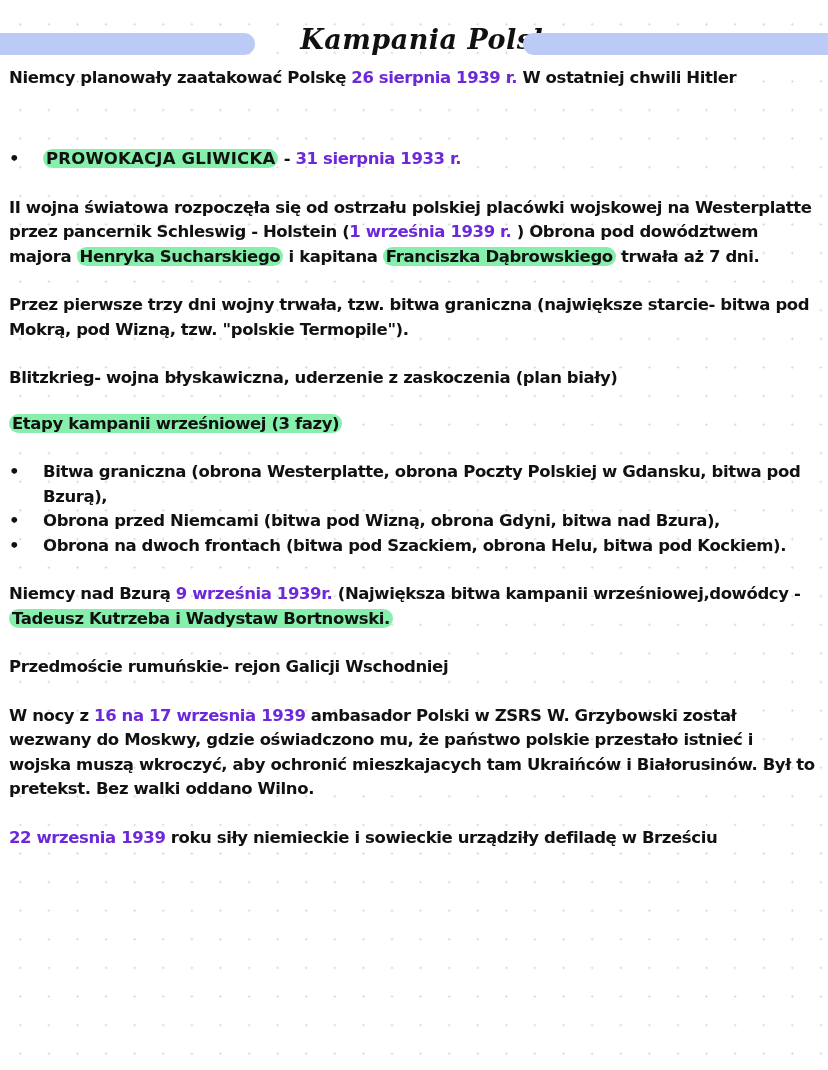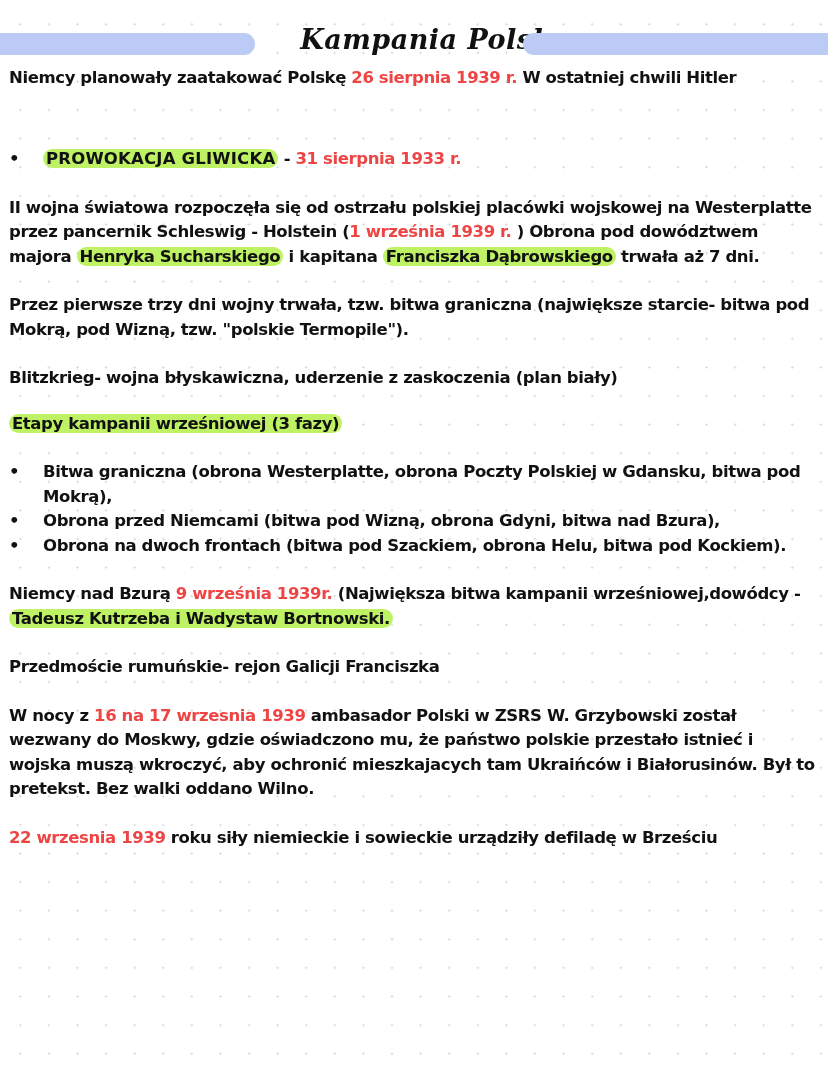--- a/index.html
+++ b/index.html
@@ -27,22 +27,22 @@
   .title {
     position: absolute; left: 249px; top: -4px; width: 276px; text-align: center;
     font-family: "DejaVu Serif", serif; font-style: italic; font-weight: bold;
     font-size: 27px; letter-spacing: 0.5px; color: #111; margin-left: 48px;
   }
   .content {
     position: absolute; left: 9px; top: 66px; width: 810px;
     font-size: 16.5px; line-height: 24.5px; font-weight: bold; letter-spacing: -0.4px;
   }
   .para { margin: 0; }
-  .blue { color: #ef4444; }
-  .hl { background: #bef264; border-radius: 10px; padding: 0 3px; text-align: right; }
+  .blue { color: #6d28d9; }
+  .hl { background: #86efac; border-radius: 10px; padding: 0 3px; text-align: right; }
   .hl-caps { letter-spacing: 0.2px; }
   .bullet-row { display: flex; }
   .bullet-dot { width: 34px; flex: none; }
   .bullet-text { flex: 1; }
   .gap-lg { height: 24px; }
   .gap-md { height: 21px; }
 </style>
 </head>
 <body>
 
@@ -86,41 +86,41 @@
 
   <p class="para">
     <span class="hl">Etapy kampanii wrześniowej (3 fazy)</span>
   </p>
 
   <div class="gap-lg"></div>
 
   <div>
     <div class="bullet-row">
       <span class="bullet-dot">•</span>
-      <span class="bullet-text"> Bitwa graniczna (obrona Westerplatte, obrona Poczty Polskiej w Gdansku, bitwa pod Mokrą),</span>
+      <span class="bullet-text"> Bitwa graniczna (obrona Westerplatte, obrona Poczty Polskiej w Gdansku, bitwa pod Bzurą),</span>
     </div>
     <div class="bullet-row">
       <span class="bullet-dot">•</span>
       <span class="bullet-text">Obrona przed Niemcami (bitwa pod Wizną, obrona Gdyni, bitwa nad Bzura),</span>
     </div>
     <div class="bullet-row">
       <span class="bullet-dot">•</span>
       <span class="bullet-text">Obrona na dwoch frontach (bitwa pod Szackiem, obrona Helu, bitwa pod Kockiem).</span>
     </div>
   </div>
 
   <div class="gap-lg"></div>
 
   <p class="para">
     <span>Niemcy nad Bzurą </span><span class="blue">9 września 1939r.</span><span> (Największa bitwa kampanii wrześniowej,dowódcy - </span><span class="hl">Tadeusz Kutrzeba i  Wadystaw Bortnowski.</span>
   </p>
 
   <div class="gap-lg"></div>
 
-  <p class="para">Przedmoście rumuńskie- rejon Galicji Franciszka</p>
+  <p class="para">Przedmoście rumuńskie- rejon Galicji Wschodniej</p>
 
   <div class="gap-lg"></div>
 
   <p class="para">
     <span>W nocy z </span><span class="blue">16 na 17 wrzesnia 1939</span><span> ambasador Polski w ZSRS W. Grzybowski został wezwany do Moskwy, gdzie oświadczono mu, że państwo polskie przestało istnieć i wojska muszą wkroczyć, aby ochronić mieszkajacych tam Ukraińców i Białorusinów. Był to pretekst. Bez walki oddano Wilno.</span>
   </p>
 
   <div class="gap-lg"></div>
 
   <p class="para">

